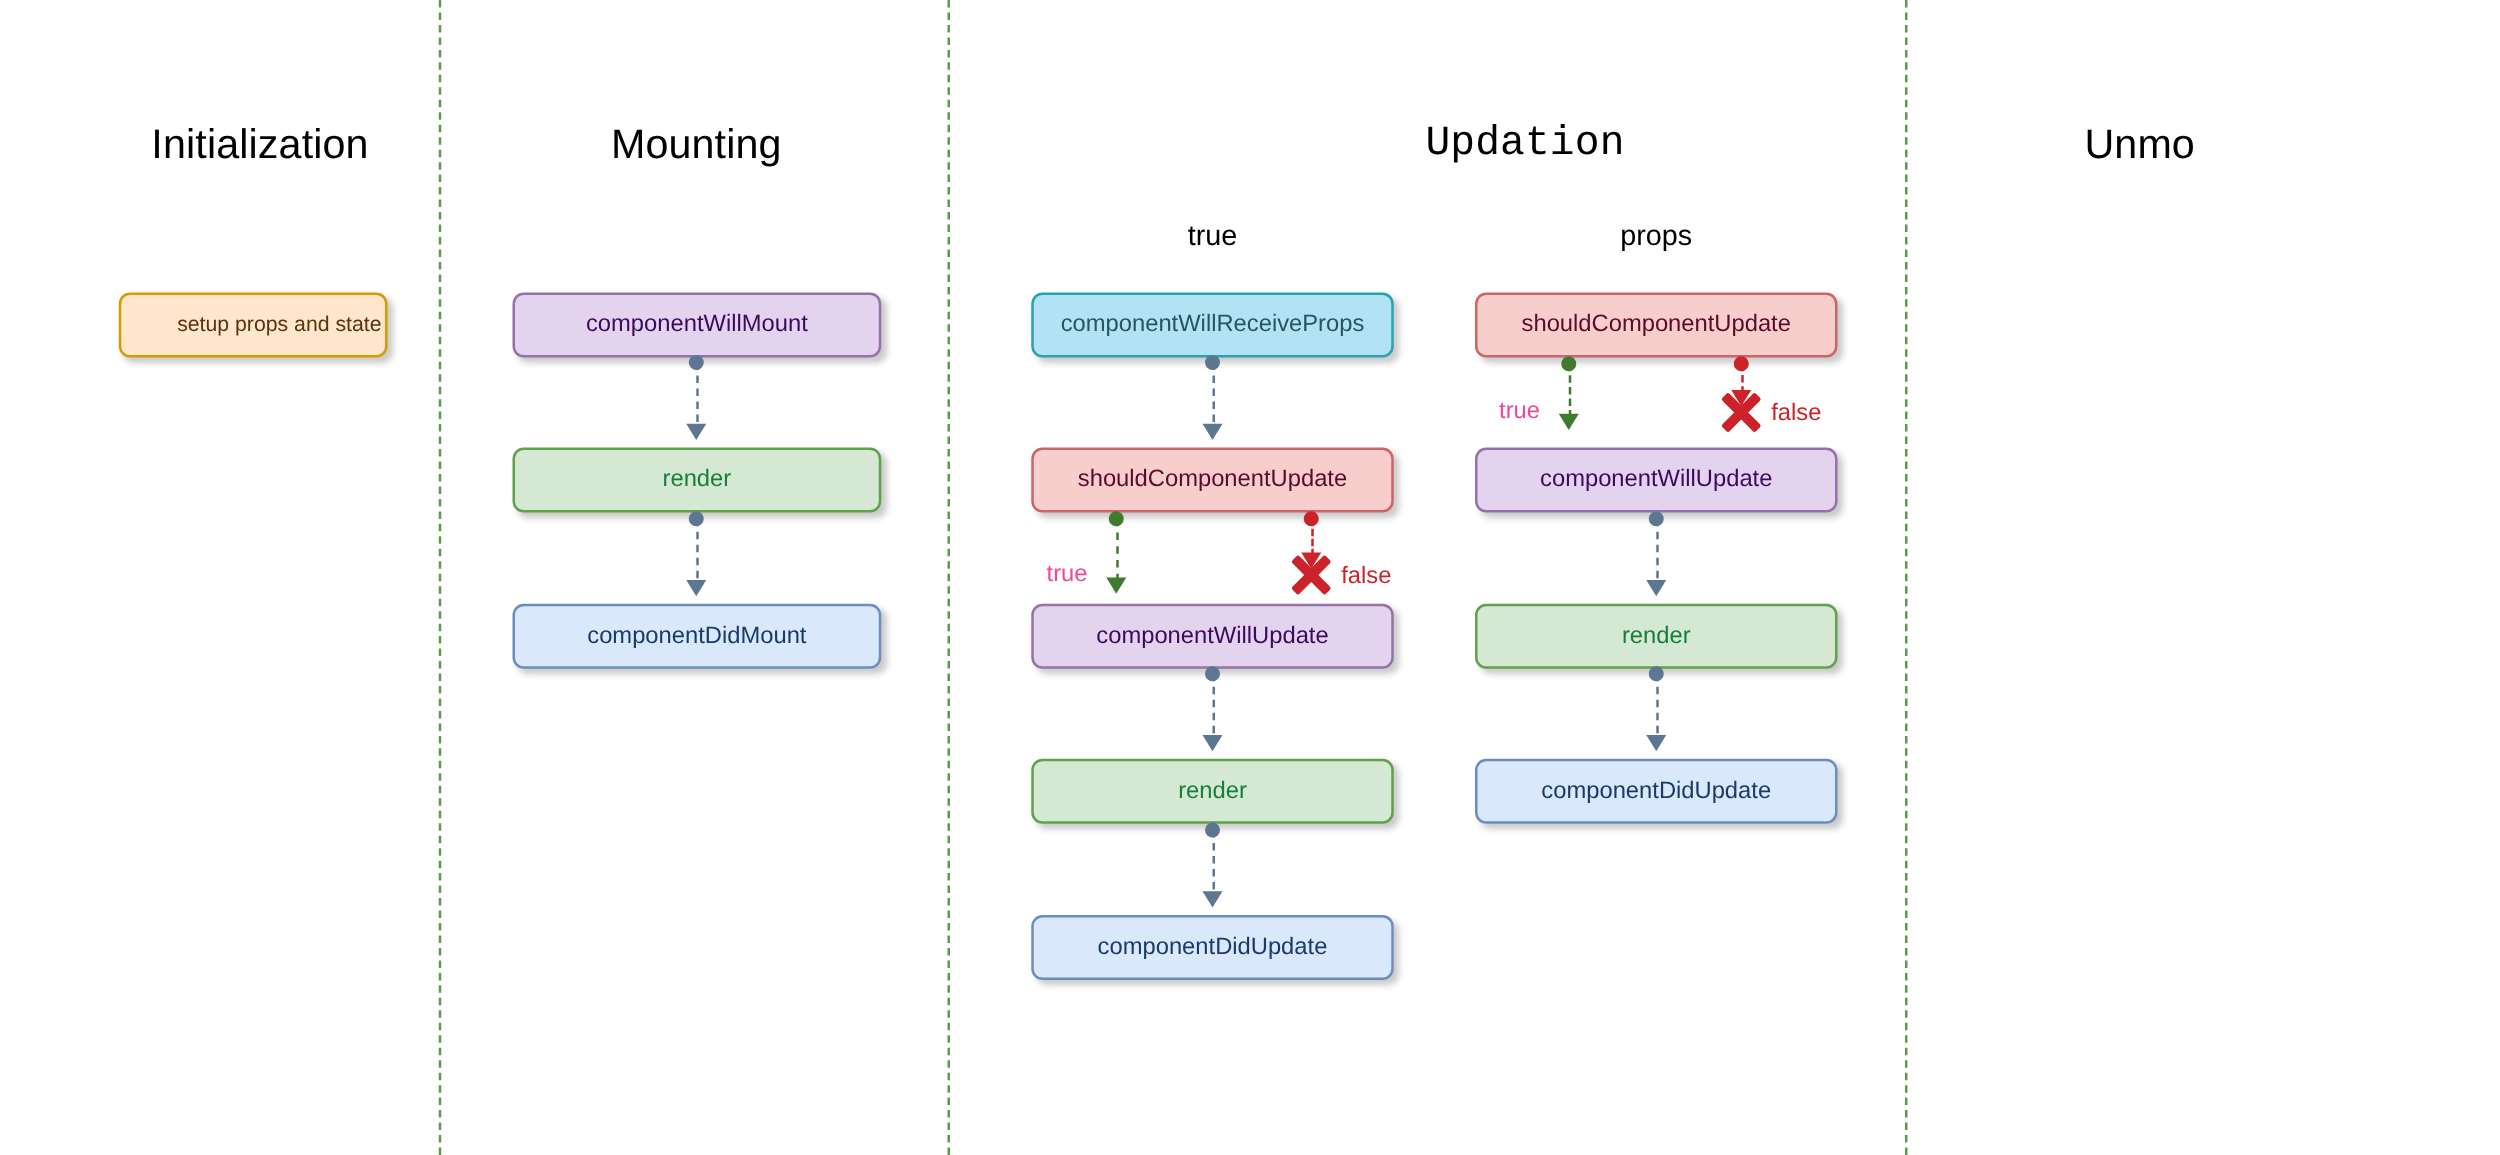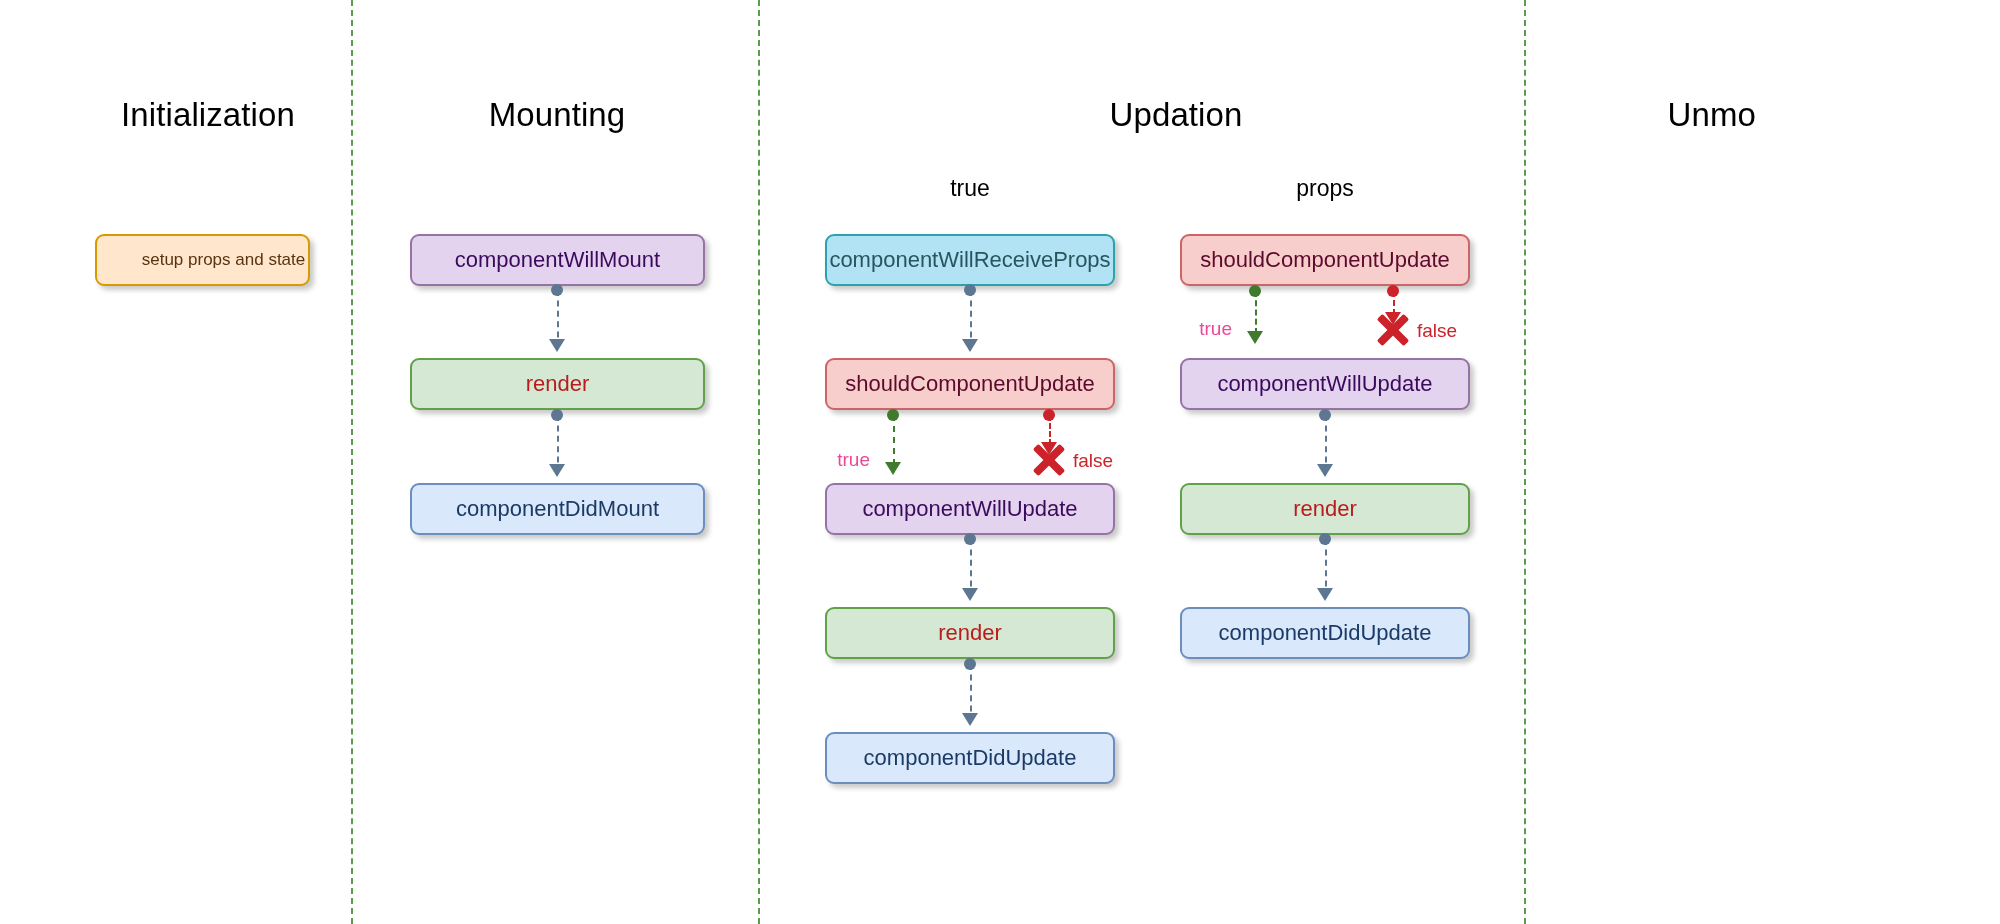--- a/index.html
+++ b/index.html
@@ -51,28 +51,28 @@
   
   .node {
     position: absolute;
     box-sizing: border-box;
     border-radius: 9px;
     border-width: 2px;
     border-style: solid;
     display: flex;
     align-items: center;
     justify-content: center;
-    font-size: 22px;
+    font-size: 19px;
     line-height: 1.2;
     text-align: center;
     box-shadow: 4px 4px 5px rgba(90, 90, 90, 0.32);
     white-space: nowrap;
   }
   .node.purple  { background:#e4d3ee; border-color:#9673a6; color:#3b0a5c; }
-  .node.green   { background:#d5e8d4; border-color:#61a14a; color:#b91c1c;text-align:center; }
+  .node.green   { background:#d5e8d4; border-color:#61a14a; color:#15803d;text-align:center; }
   .node.blue    { background:#dae8fc; border-color:#6c8ebf; color:#1b3a66; }
   .node.cyan    { background:#b1e3f5; border-color:#2ba3ae; color:#28555f; }
   .node.red     { background:#f8cecc; border-color:#cc6666; color:#5c0a2c; }
   .node.orange  { background:#ffe6cc; border-color:#d79b00; color:#5a3410;padding-left:42px; }
   .node.small-text { font-size: 17px; }
 
   
   .conn {
     position: absolute;
     width: 0;
@@ -140,21 +140,21 @@
 <body>
 
 <div id="canvas">
 
   <div class="divider" style="left:351px;"></div>
   <div class="divider" style="left:758px;"></div>
   <div class="divider" style="left:1524px;"></div>
 
   <div class="section-title" style="left:208px; top:96px;">Initialization</div>
   <div class="section-title" style="left:557px; top:96px;">Mounting</div>
-  <div class="section-title" style="left:1176px; top:96px;">Updation</div>
+  <div class="section-title" style="left:1220px; top:96px;font-family:Liberation Mono, monospace;">Updation</div>
   <div class="section-title" style="left:1757px; top:96px;">Unmounting</div>
 
   <div class="sub-title" style="left:970px; top:175px;">true</div>
   <div class="sub-title" style="left:1325px; top:175px;">props</div>
 
   <div class="node orange small-text" style="left:95px; top:234px; width:215px; height:52px;">setup props and state</div>
 
   <div class="node purple" style="left:410px; top:234px; width:295px; height:52px;">componentWillMount</div>
 
   <div class="dot gray" style="left:557px; top:290px;"></div>

